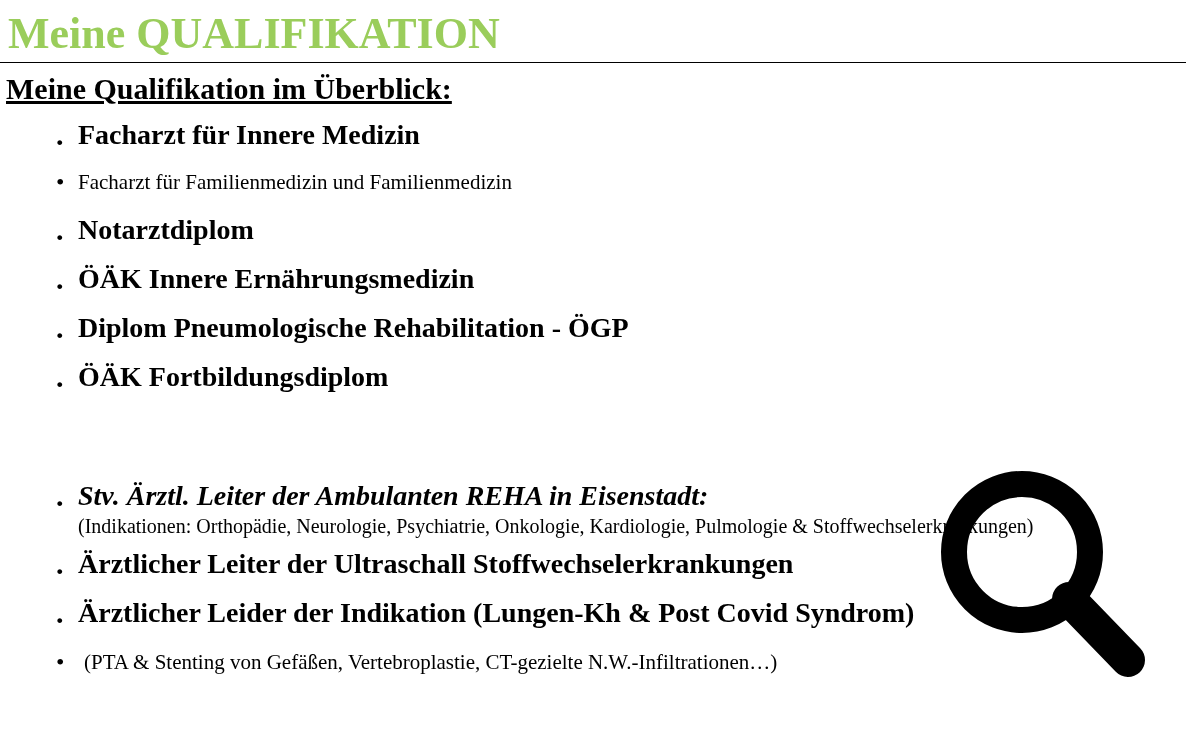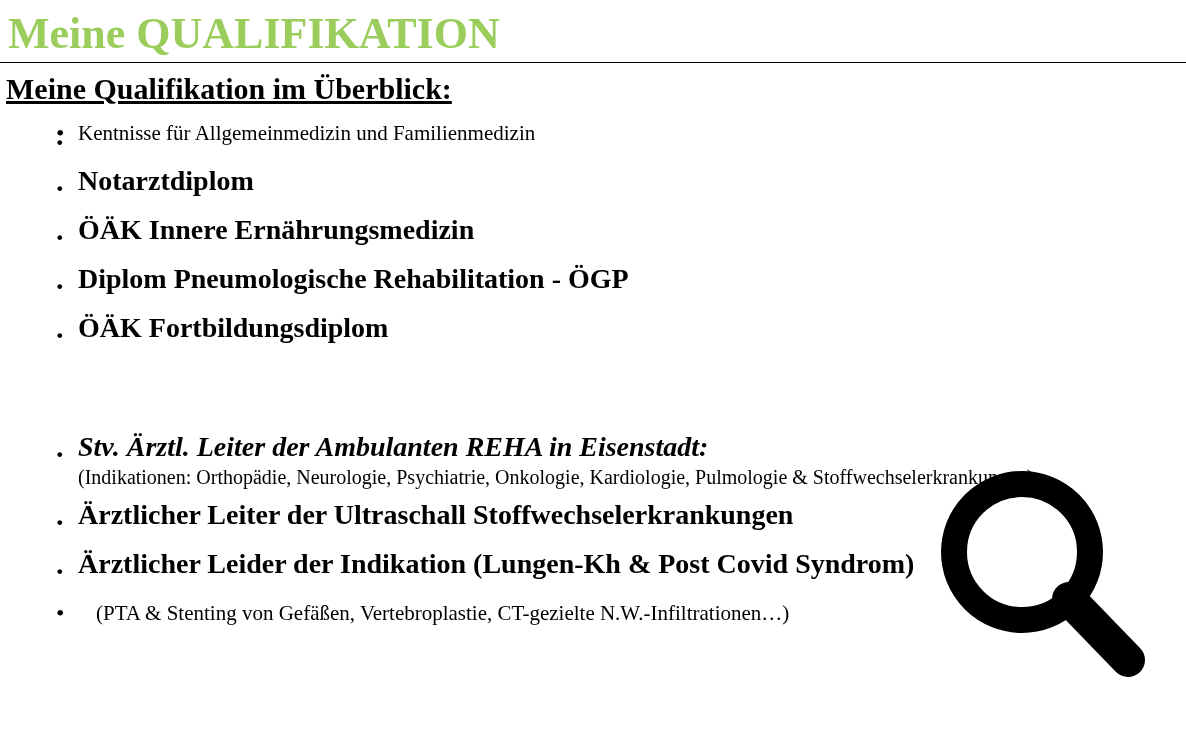--- a/index.html
+++ b/index.html
@@ -103,21 +103,21 @@
     position: relative;
     margin-top: 10px;
   }
   .multiline .bullet {
     position: absolute;
     left: 56px;
     top: 0;
     font-size: 24px;
     line-height: 31px;
   }
-  .multiline .l2 { display: block; padding-left: 6px; margin-left: 12px; }
+  .multiline .l2 { display: block; padding-left: 6px; }
 
   
   .magnifier {
     position: absolute;
     left: 938px;
     top: 468px;
     width: 210px;
     height: 212px;
     pointer-events: none;
   }
@@ -128,24 +128,25 @@
 <div class="page">
 
   <div class="title">Meine QUALIFIKATION</div>
   <div class="title-rule"></div>
 
   <div class="subtitle">Meine Qualifikation im Überblick:</div>
 
   <ul class="list">
     <li class="li big">
       <span class="bullet">.</span>
+      <span>Facharzt für Innere Medizin</span>
     </li>
     <li class="li small">
       <span class="bullet">•</span>
-      <span>Kentnisse für Allgemeinmedizin und Familienmedizin</span>
+      <span>Facharzt für Familienmedizin und Familienmedizin</span>
     </li>
     <li class="li big">
       <span class="bullet">.</span>
       <span>Notarztdiplom</span>
     </li>
     <li class="li big">
       <span class="bullet">.</span>
       <span>ÖÄK Innere Ernährungsmedizin</span>
     </li>
     <li class="li big">

